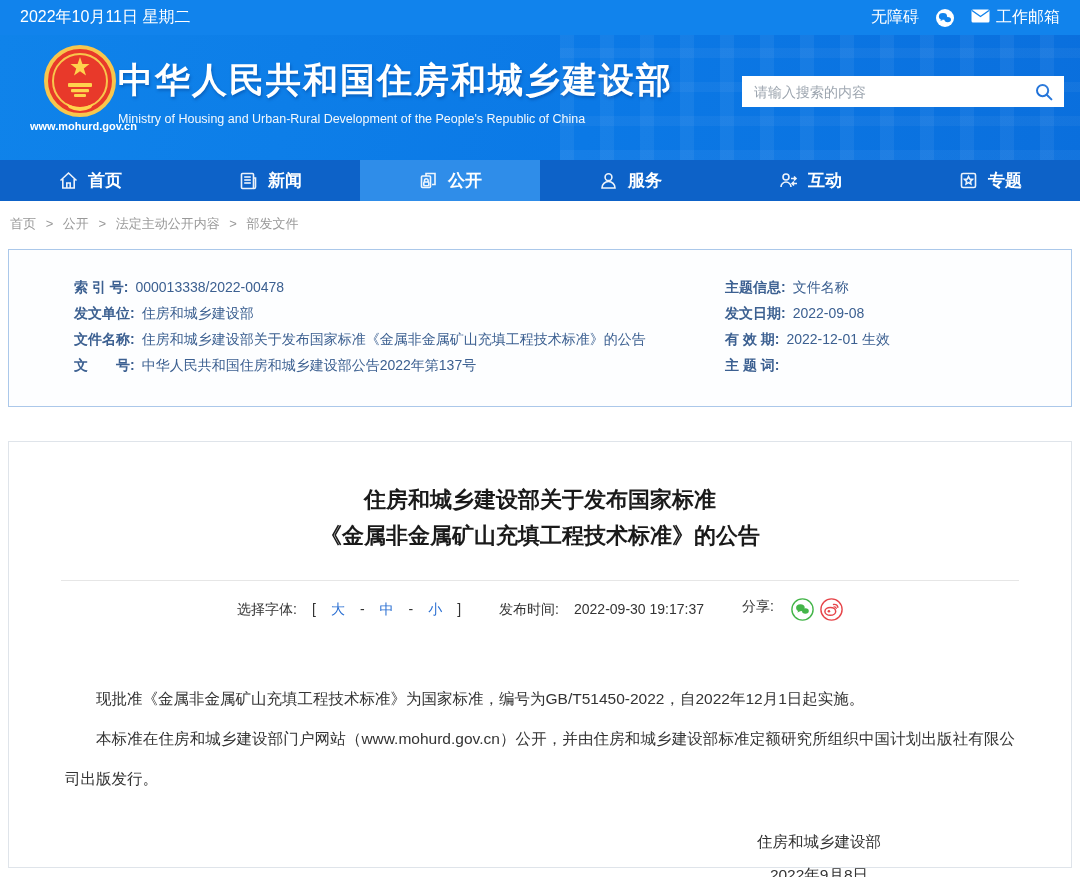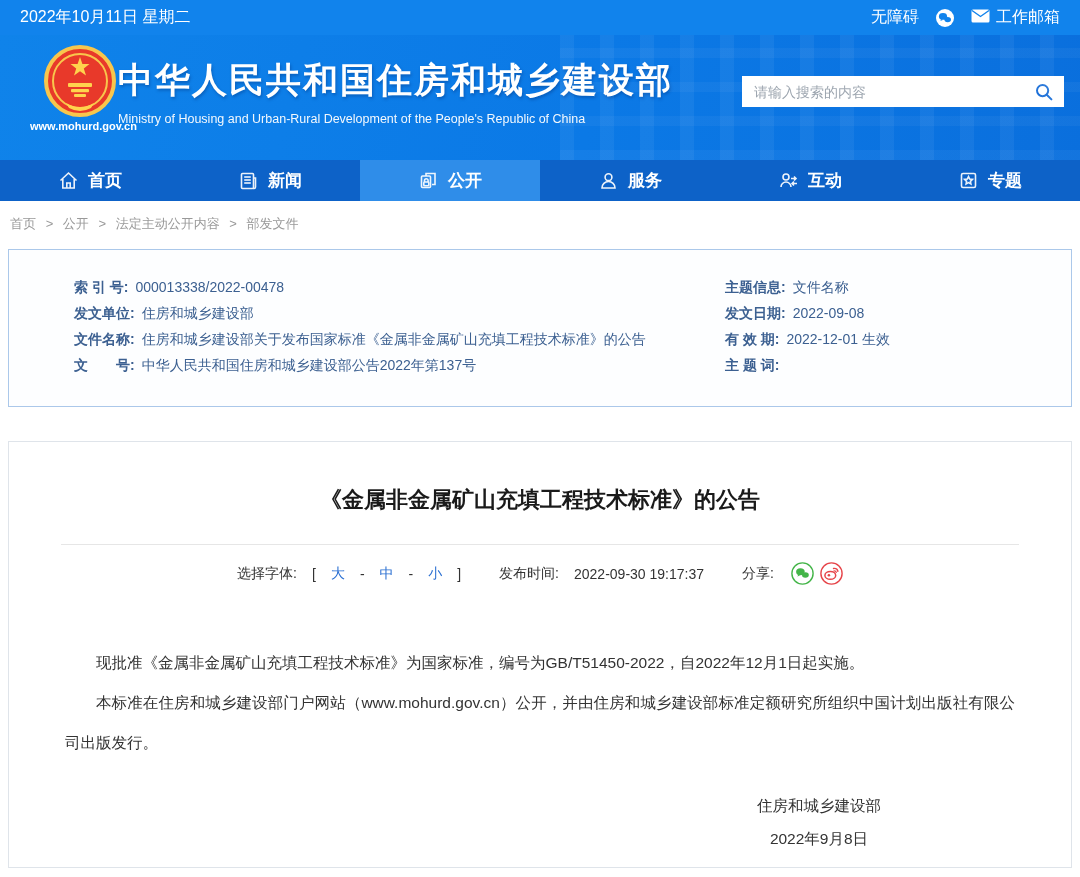--- a/index.html
+++ b/index.html
@@ -57,21 +57,21 @@
   .info-value { margin-left:7px; }
 
   
   .article-card { margin:34px 8px 0; border:1px solid #dfe4ea; background:#fff;
                   height:427px; padding-top:40px; position:relative; }
   .art-title { text-align:center; font-size:22px; font-weight:bold; color:#1a1a1a;
                line-height:36px; font-family:"Liberation Sans","DejaVu Sans",sans-serif; }
   .art-divider { margin:26px 52px 0; border-top:1px solid #e6e6e6; }
   .meta-row { margin-top:17px; display:flex; justify-content:center; align-items:center;
               gap:8px; font-size:14px; color:#333; }
-  .meta-group { display:flex; align-items:center; gap:15px; }
+  .meta-group { display:flex; align-items:flex-start; gap:15px; }
   .font-size-link { color:#2a6fd2; cursor:pointer; }
   .meta-sep-wide { width:22px; }
   .share-icons { display:flex; gap:6px; align-items:center; margin-left:2px; }
   .share-icons span { display:inline-flex; cursor:pointer; }
 
   .art-body { margin:58px 56px 0; }
   .art-body p { font-size:15.5px; color:#333; line-height:40px; text-indent:2em;
                 text-align:justify; }
   .signature { width:fit-content; margin:26px 190px 0 auto; text-align:center;
                font-size:15.5px; color:#333; line-height:33px; }
@@ -228,20 +228,21 @@
     </div>
     <div class="info-row">
       <span class="info-label">主 题 词:</span>
       <span class="info-value"></span>
     </div>
   </div>
 </div>
 
 <div class="article-card">
   <div class="art-title">
+    <div>住房和城乡建设部关于发布国家标准</div>
     <div>《金属非金属矿山充填工程技术标准》的公告</div>
   </div>
   <div class="art-divider"></div>
 
   <div class="meta-row">
     <div class="meta-group">
       <span>选择字体:</span>
       <span>[</span>
       <span class="font-size-link">大</span>
       <span>-</span>

